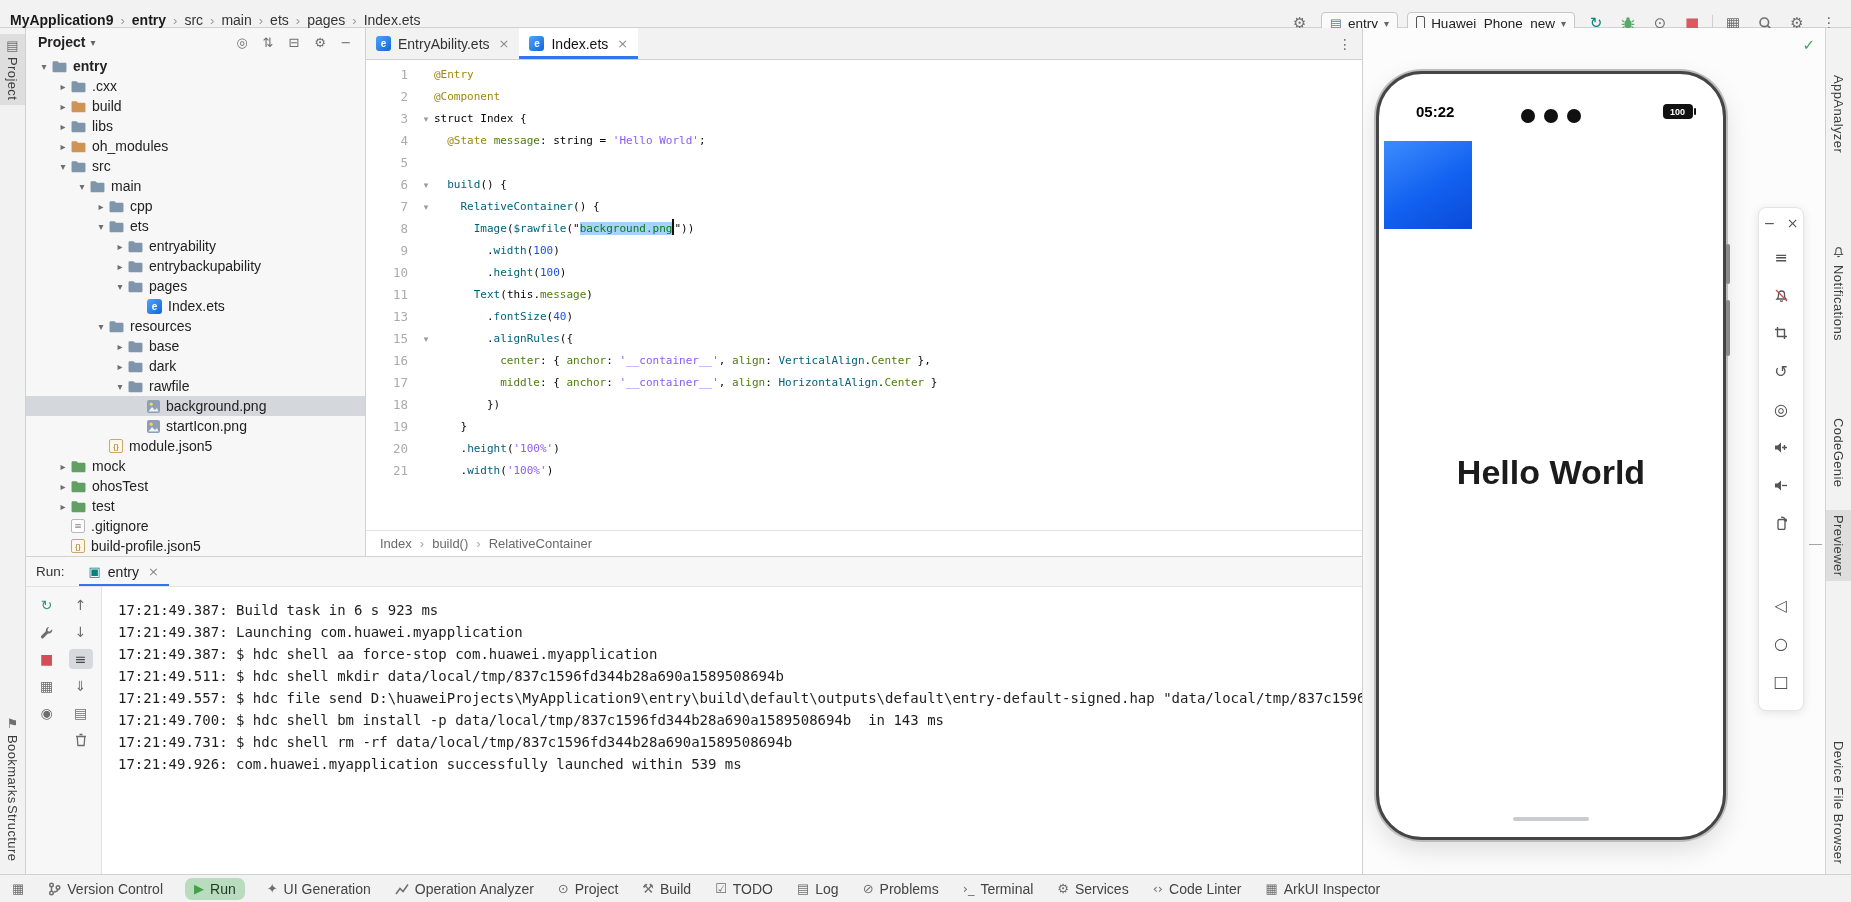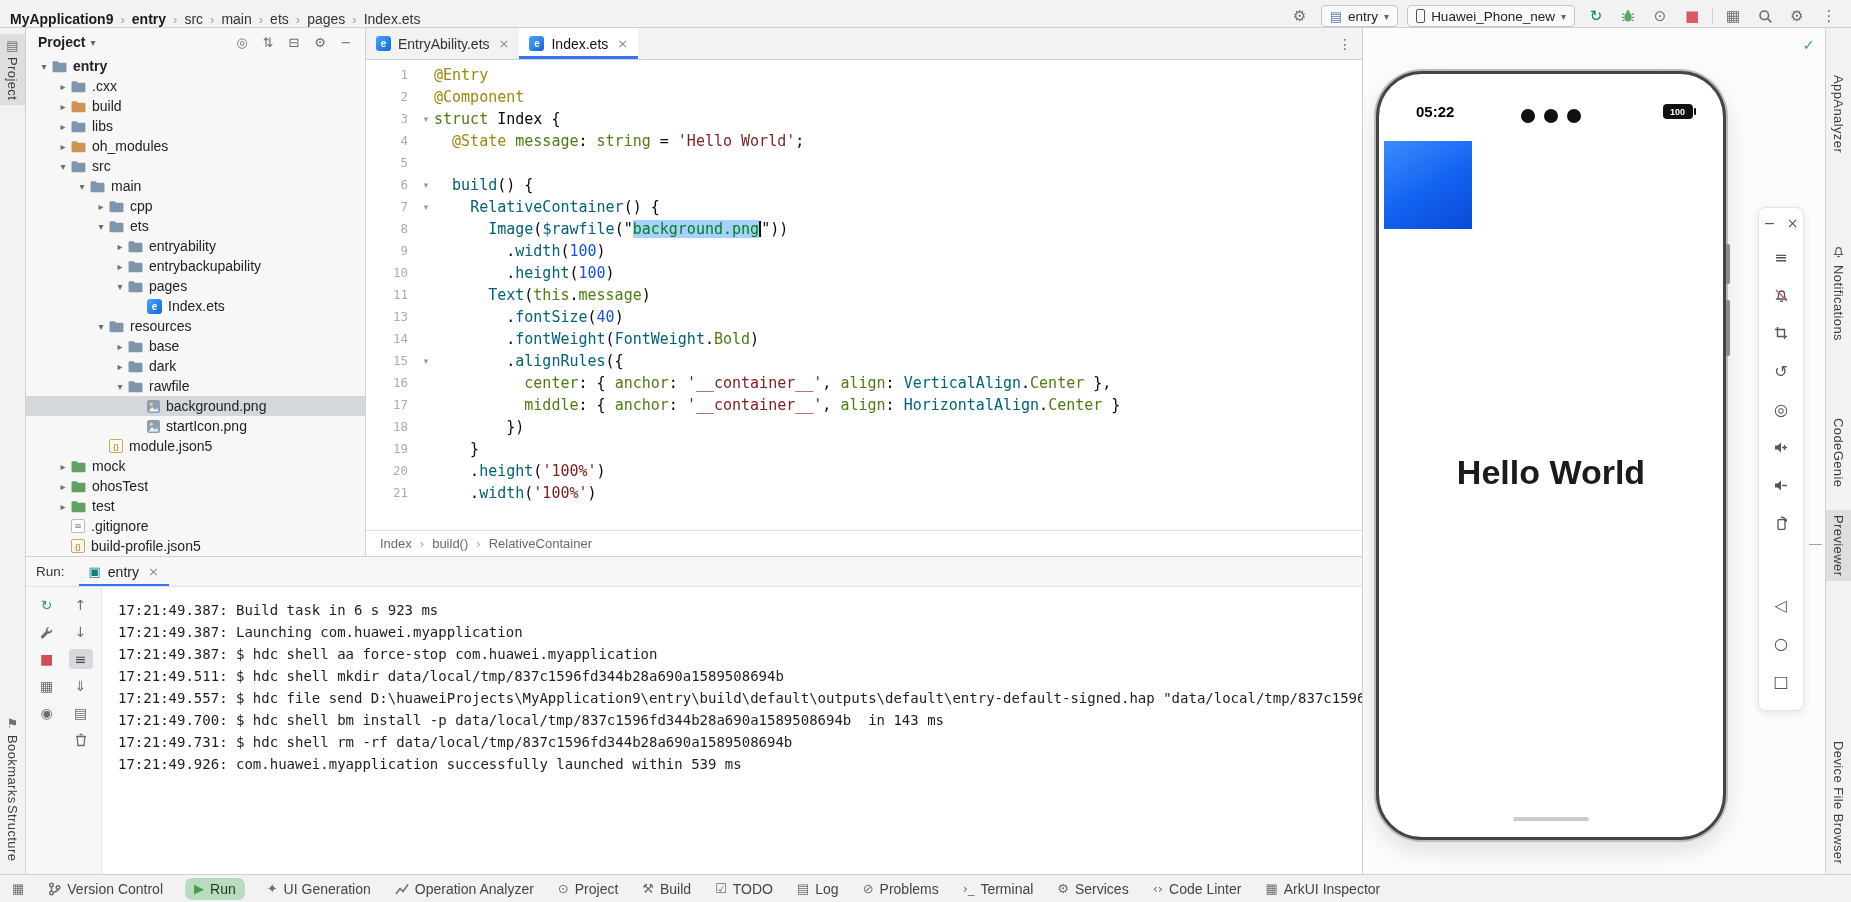--- a/index.html
+++ b/index.html
@@ -2,21 +2,21 @@
 <html><head>
 <meta charset="utf-8">
 <title>DevEco Studio</title>
 <style>
   * { margin:0; padding:0; box-sizing:border-box; }
   html,body { width:1851px; height:902px; overflow:hidden; }
   body { font-family:"Liberation Sans","DejaVu Sans",sans-serif; font-size:14px; color:#222; background:#fff; }
   .app { width:1851px; height:902px; display:flex; flex-direction:column; position:relative; }
 
   
-  .titlebar { height:28px; background:#f2f2f2; border-bottom:1px solid #d1d1d1; display:flex; align-items:flex-end; padding:0 10px; flex:none; }
+  .titlebar { height:28px; background:#f2f2f2; border-bottom:1px solid #d1d1d1; display:flex; align-items:flex-start; padding:12px 10px; flex:none; }
   .crumbs { display:flex; align-items:center; gap:7px; }
   .crumb { font-size:14px; color:#333; cursor:default; }
   .crumb.b { font-weight:bold; color:#1a1a1a; }
   .crumb-sep { color:#9a9a9a; font-size:13px; }
   .tb-right { margin-left:auto; display:flex; align-items:center; gap:9px; }
   .tbicon { width:24px; height:22px; display:inline-flex; align-items:center; justify-content:center; font-family:"DejaVu Sans",sans-serif; font-size:15px; color:#6e6e6e; border-radius:4px; cursor:default; }
   .vdiv { width:1px; height:16px; background:#cfcfcf; display:inline-block; }
   .combo { display:flex; align-items:center; gap:6px; height:22px; border:1px solid #c7c7c7; border-radius: 4px; padding:0 8px; font-size:13.5px; color:#222; background:#fafafa; }
   .combo .arrow { color:#666; font-size:10px; font-family:"DejaVu Sans",sans-serif; }
   .module-ic { font-family:"DejaVu Sans",sans-serif; color:#5b7aa9; font-size:13px; }
@@ -61,22 +61,22 @@
   .editor-col { flex:1; display:flex; flex-direction:column; min-width:0; background:#fff; }
   .tabbar { height:32px; background:#f2f2f2; border-bottom:1px solid #d1d1d1; display:flex; align-items:stretch; flex:none; }
   .etab { display:flex; align-items:center; gap:7px; padding:0 10px; font-size:14px; color:#333; cursor:default; }
   .etab.active { background:#fff; box-shadow:inset 0 -3px 0 #3574f0; color:#111; }
   .tab-x { color:#8a8a8a; font-size:13px; font-family:"DejaVu Sans",sans-serif; margin-left:2px; }
   .tab-more { margin-left:auto; align-self:center; padding:0 10px; color:#6e6e6e; font-family:"DejaVu Sans",sans-serif; }
   .code { flex:1; overflow:hidden; padding-top:4px; position:relative; }
   .cline { display:flex; height:22px; line-height:22px; white-space:pre; }
   .gut { width:52px; flex:none; text-align:right; padding-right:10px; color:#ababab; font-size:12.5px; font-family:"DejaVu Sans Mono","Liberation Mono",monospace; }
   .fold { width:16px; flex:none; text-align:center; color:#9a9a9a; font-size:9px; font-family:"DejaVu Sans",sans-serif; }
-  .ctext { font-family:"DejaVu Sans Mono","Liberation Mono",monospace; font-size:15px; }
-  .c-ann{color:#9e880d} .c-kw{color:#4d7c0f} .c-str{color:#7f1d1d} .c-num{color:#1750eb}
+  .ctext { font-family:"DejaVu Sans Mono","Liberation Mono",monospace; font-size:11px; }
+  .c-ann{color:#9e880d} .c-kw{color:#000000} .c-str{color:#8b5cf6} .c-num{color:#1750eb}
   .c-fn{color:#00627a} .c-fld{color:#4d7c0f} .c-txt{color:#080808}
   .c-sel{background:#a6d2ff;color:#067d17}
   .caret{display:inline-block;width:2px;height:16px;background:#101010;vertical-align:-3px}
   .ebc { height:26px; border-top:1px solid #e3e3e3; display:flex; align-items:center; gap:8px; padding-left:14px; font-size:13px; color:#6a6a6a; flex:none; background:#fff; }
   .ebc .sep { color:#a8a8a8; }
 
   
   .runpanel { flex:1; border-top:1px solid #d1d1d1; display:flex; flex-direction:column; min-height:0; background:#fff; }
   .run-head { height:30px; background:#f7f7f7; border-bottom:1px solid #e3e3e3; display:flex; align-items:center; padding-left:10px; gap:14px; flex:none; }
   .run-title { font-size:13.5px; color:#333; }
@@ -446,21 +446,20 @@
               <div class="cline"><span class="gut">3</span><span class="fold">▾</span><span class="ctext"><span class="c-kw">struct</span><span class="c-txt"> Index {</span></span></div>
               <div class="cline"><span class="gut">4</span><span class="fold"></span><span class="ctext"><span class="c-txt">  </span><span class="c-ann">@State</span><span class="c-txt"> </span><span class="c-fld">message</span><span class="c-txt">: </span><span class="c-kw">string</span><span class="c-txt"> = </span><span class="c-str">'Hello World'</span><span class="c-txt">;</span></span></div>
               <div class="cline"><span class="gut">5</span><span class="fold"></span><span class="ctext"></span></div>
               <div class="cline"><span class="gut">6</span><span class="fold">▾</span><span class="ctext"><span class="c-txt">  </span><span class="c-fn">build</span><span class="c-txt">() {</span></span></div>
               <div class="cline"><span class="gut">7</span><span class="fold">▾</span><span class="ctext"><span class="c-txt">    </span><span class="c-fn">RelativeContainer</span><span class="c-txt">() {</span></span></div>
               <div class="cline"><span class="gut">8</span><span class="fold"></span><span class="ctext"><span class="c-txt">      </span><span class="c-fn">Image</span><span class="c-txt">(</span><span class="c-fn">$rawfile</span><span class="c-txt">("</span><span class="c-sel">background.png</span><span class="caret"></span><span class="c-txt">"))</span></span></div>
               <div class="cline"><span class="gut">9</span><span class="fold"></span><span class="ctext"><span class="c-txt">        .</span><span class="c-fn">width</span><span class="c-txt">(</span><span class="c-num">100</span><span class="c-txt">)</span></span></div>
               <div class="cline"><span class="gut">10</span><span class="fold"></span><span class="ctext"><span class="c-txt">        .</span><span class="c-fn">height</span><span class="c-txt">(</span><span class="c-num">100</span><span class="c-txt">)</span></span></div>
               <div class="cline"><span class="gut">11</span><span class="fold"></span><span class="ctext"><span class="c-txt">      </span><span class="c-fn">Text</span><span class="c-txt">(</span><span class="c-kw">this</span><span class="c-txt">.</span><span class="c-fld">message</span><span class="c-txt">)</span></span></div>
               <div class="cline"><span class="gut">13</span><span class="fold"></span><span class="ctext"><span class="c-txt">        .</span><span class="c-fn">fontSize</span><span class="c-txt">(</span><span class="c-num">40</span><span class="c-txt">)</span></span></div>
-              <div class="cline"><span class="gut">14</span><span class="fold"></span><span class="ctext"><span class="c-txt">        .</span><span class="c-fn">fontWeight</span><span class="c-txt">(</span><span class="c-fn">FontWeight</span><span class="c-txt">.</span><span class="c-fld">Bold</span><span class="c-txt">)</span></span></div>
               <div class="cline"><span class="gut">15</span><span class="fold">▾</span><span class="ctext"><span class="c-txt">        .</span><span class="c-fn">alignRules</span><span class="c-txt">({</span></span></div>
               <div class="cline"><span class="gut">16</span><span class="fold"></span><span class="ctext"><span class="c-txt">          </span><span class="c-fld">center</span><span class="c-txt">: { </span><span class="c-fld">anchor</span><span class="c-txt">: </span><span class="c-str">'__container__'</span><span class="c-txt">, </span><span class="c-fld">align</span><span class="c-txt">: </span><span class="c-fn">VerticalAlign</span><span class="c-txt">.</span><span class="c-fld">Center</span><span class="c-txt"> },</span></span></div>
               <div class="cline"><span class="gut">17</span><span class="fold"></span><span class="ctext"><span class="c-txt">          </span><span class="c-fld">middle</span><span class="c-txt">: { </span><span class="c-fld">anchor</span><span class="c-txt">: </span><span class="c-str">'__container__'</span><span class="c-txt">, </span><span class="c-fld">align</span><span class="c-txt">: </span><span class="c-fn">HorizontalAlign</span><span class="c-txt">.</span><span class="c-fld">Center</span><span class="c-txt"> }</span></span></div>
               <div class="cline"><span class="gut">18</span><span class="fold"></span><span class="ctext"><span class="c-txt">        })</span></span></div>
               <div class="cline"><span class="gut">19</span><span class="fold"></span><span class="ctext"><span class="c-txt">    }</span></span></div>
               <div class="cline"><span class="gut">20</span><span class="fold"></span><span class="ctext"><span class="c-txt">    .</span><span class="c-fn">height</span><span class="c-txt">(</span><span class="c-str">'100%'</span><span class="c-txt">)</span></span></div>
               <div class="cline"><span class="gut">21</span><span class="fold"></span><span class="ctext"><span class="c-txt">    .</span><span class="c-fn">width</span><span class="c-txt">(</span><span class="c-str">'100%'</span><span class="c-txt">)</span></span></div>
             </div>
           <div class="ebc" id="editor-bc">
               <span>Index</span>

